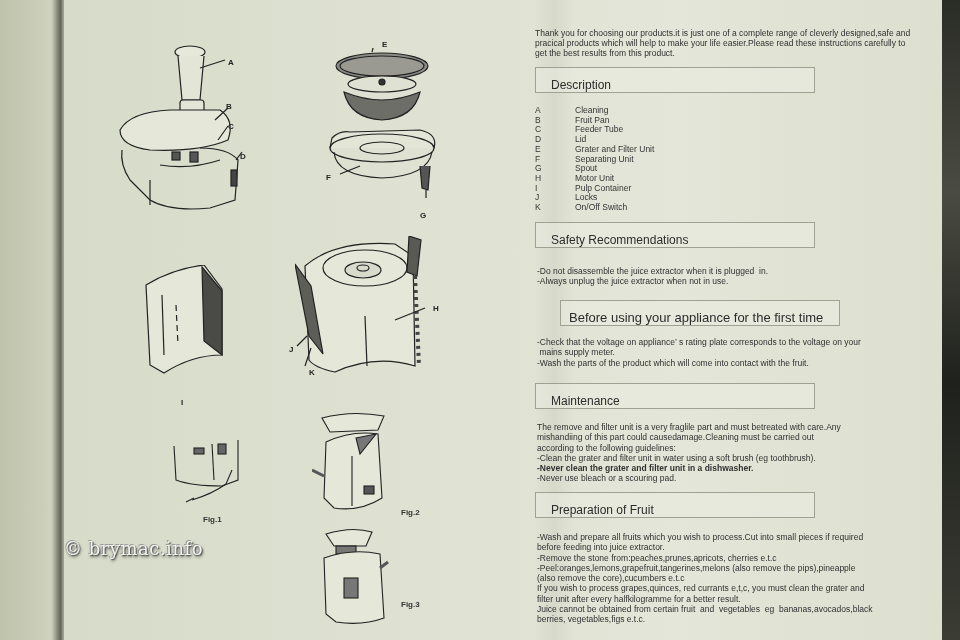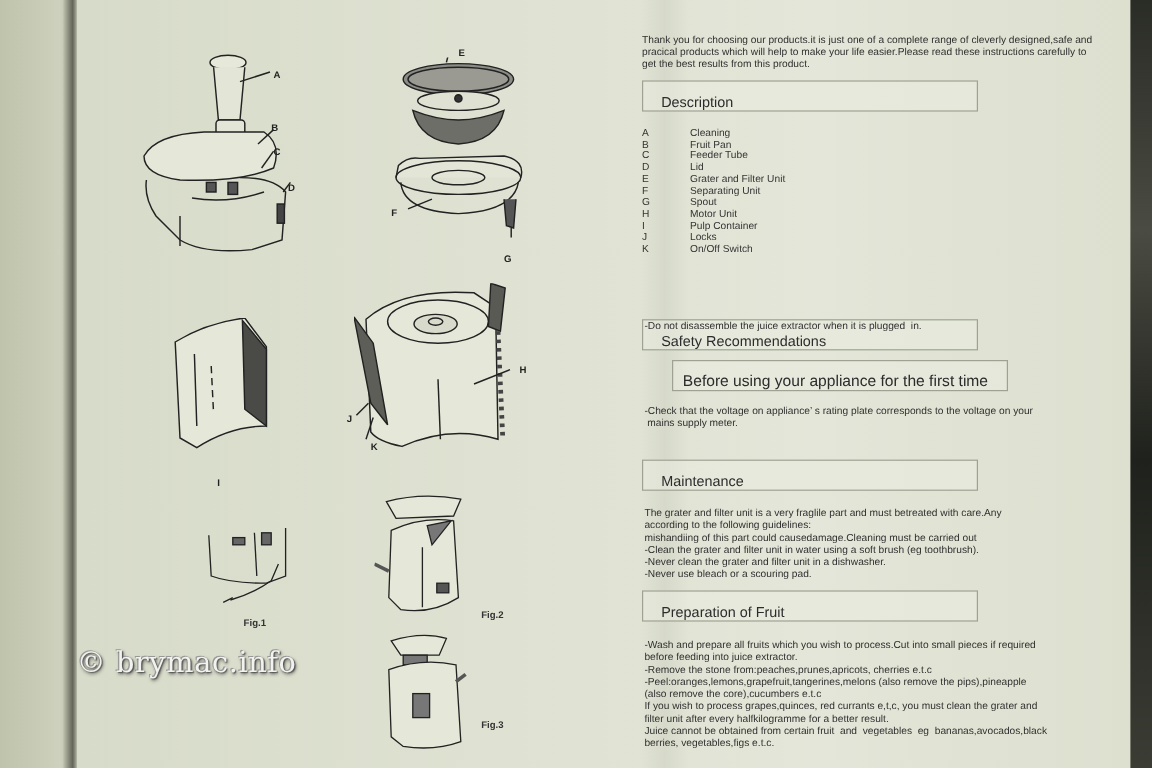--- a/index.html
+++ b/index.html
@@ -60,25 +60,25 @@
     position: absolute; left: 535px; top: 106px; width: 250px;
     font-size: 8.5px; line-height: 9.7px; color: #353535;
   }
   .part-row { display: flex; }
   .part-letter { width: 40px; }
   .body-text {
     position: absolute; left: 537px; width: 385px;
     font-size: 8.5px; line-height: 10.3px; color: #303030;
   }
   .body-text .line { white-space: pre-wrap; }
-  .bold-line { font-weight: normal; }
+  .bold-line { font-weight: bold; }
 
   .watermark {
     position: absolute; left: 64px; top: 538px;
-    font-family: "DejaVu Serif", serif; font-size: 24px; letter-spacing: 0.5px;
+    font-family: "DejaVu Serif", serif; font-size: 18px; letter-spacing: 0.5px;
     color: #f2f2ee;
     text-shadow: 1px 1px 1px #555, -1px -1px 0 #999, 1px 2px 3px rgba(0,0,0,0.6);
   }
 </style>
 </head>
 <body>
 
 <div class="bg-left"></div>
 <div class="bg-left-shadow"></div>
 <div class="bg-right"></div>
@@ -248,42 +248,44 @@
   <div class="part-row">
       <span class="part-letter">J</span>
       <span>Locks</span>
     </div>
   <div class="part-row">
       <span class="part-letter">K</span>
       <span>On/Off Switch</span>
     </div>
 </div>
 
-<div class="section-box" style="top:222px;margin-top:44px;">
+<div class="section-box" style="top:222px;">
   <span>Safety Recommendations</span>
 </div>
 <div class="body-text" style="top:266px;">
   <div class="line">-Do not disassemble the juice extractor when it is plugged  in.</div>
+  <div class="line">-Always unplug the juice extractor when not in use.</div>
 </div>
 
 <div class="section-box large" style="top:300px;">
   <span>Before using your appliance for the first time</span>
 </div>
 <div class="body-text" style="top:337px;">
   <div class="line">-Check that the voltage on appliance’ s rating plate corresponds to the voltage on your</div>
   <div class="line"> mains supply meter.</div>
+  <div class="line">-Wash the parts of the product which will come into contact with the fruit.</div>
 </div>
 
 <div class="section-box" style="top:383px;">
   <span>Maintenance</span>
 </div>
 <div class="body-text" style="top:422px;">
-  <div class="line">The grater and filter unit is a very fraglile part and must betreated with care.Any</div>
+  <div class="line">The remove and filter unit is a very fraglile part and must betreated with care.Any</div>
+  <div class="line">mishandiing of this part could causedamage.Cleaning must be carried out</div>
   <div class="line">according to the following guidelines:</div>
-  <div class="line">mishandiing of this part could causedamage.Cleaning must be carried out</div>
   <div class="line">-Clean the grater and filter unit in water using a soft brush (eg toothbrush).</div>
   <div class="line bold-line">-Never clean the grater and filter unit in a dishwasher.</div>
   <div class="line">-Never use bleach or a scouring pad.</div>
 </div>
 
 <div class="section-box" style="top:492px;">
   <span>Preparation of Fruit</span>
 </div>
 <div class="body-text" style="top:532px;">
   <div class="line">-Wash and prepare all fruits which you wish to process.Cut into small pieces if required</div>

